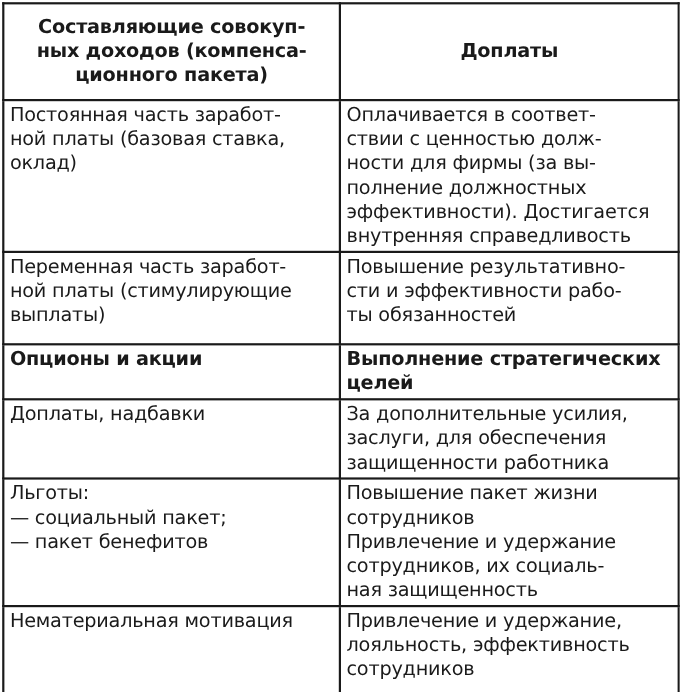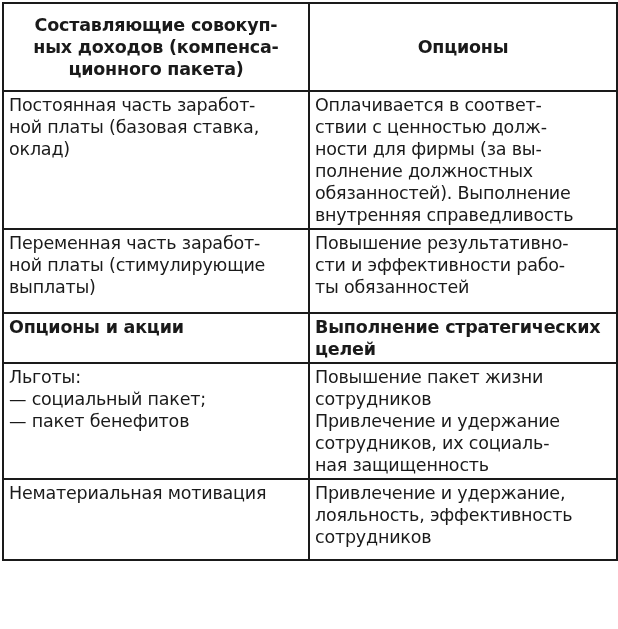--- a/index.html
+++ b/index.html
@@ -39,47 +39,53 @@
 <table class="comp">
   <colgroup>
       <col class="c1">
       <col class="c2">
     </colgroup>
   <thead>
     <tr class="h">
       <th>Составляющие совокуп-
 ных доходов (компенса-
 ционного пакета)</th>
-      <th>Опционы</th>
+      <th>Доплаты</th>
     </tr>
   </thead>
   <tbody>
     <tr class="r1">
       <td>Постоянная часть заработ-
 ной платы (базовая ставка,
 оклад)</td>
       <td>Оплачивается в соответ-
 ствии с ценностью долж-
 ности для фирмы (за вы-
 полнение должностных
-обязанностей). Выполнение
+эффективности). Достигается
 внутренняя справедливость</td>
     </tr>
     <tr class="r2">
       <td>Переменная часть заработ-
 ной платы (стимулирующие
 выплаты)</td>
       <td>Повышение результативно-
 сти и эффективности рабо-
 ты обязанностей</td>
     </tr>
     <tr class="r3">
       <td>Опционы и акции</td>
       <td>Выполнение стратегических
 целей</td>
+    </tr>
+    <tr class="r4">
+      <td>Доплаты, надбавки</td>
+      <td>За дополнительные усилия,
+заслуги, для обеспечения
+защищенности работника</td>
     </tr>
     <tr class="r5">
       <td>Льготы:
 — социальный пакет;
 — пакет бенефитов</td>
       <td>Повышение пакет жизни
 сотрудников
 Привлечение и удержание
 сотрудников, их социаль-
 ная защищенность</td>

